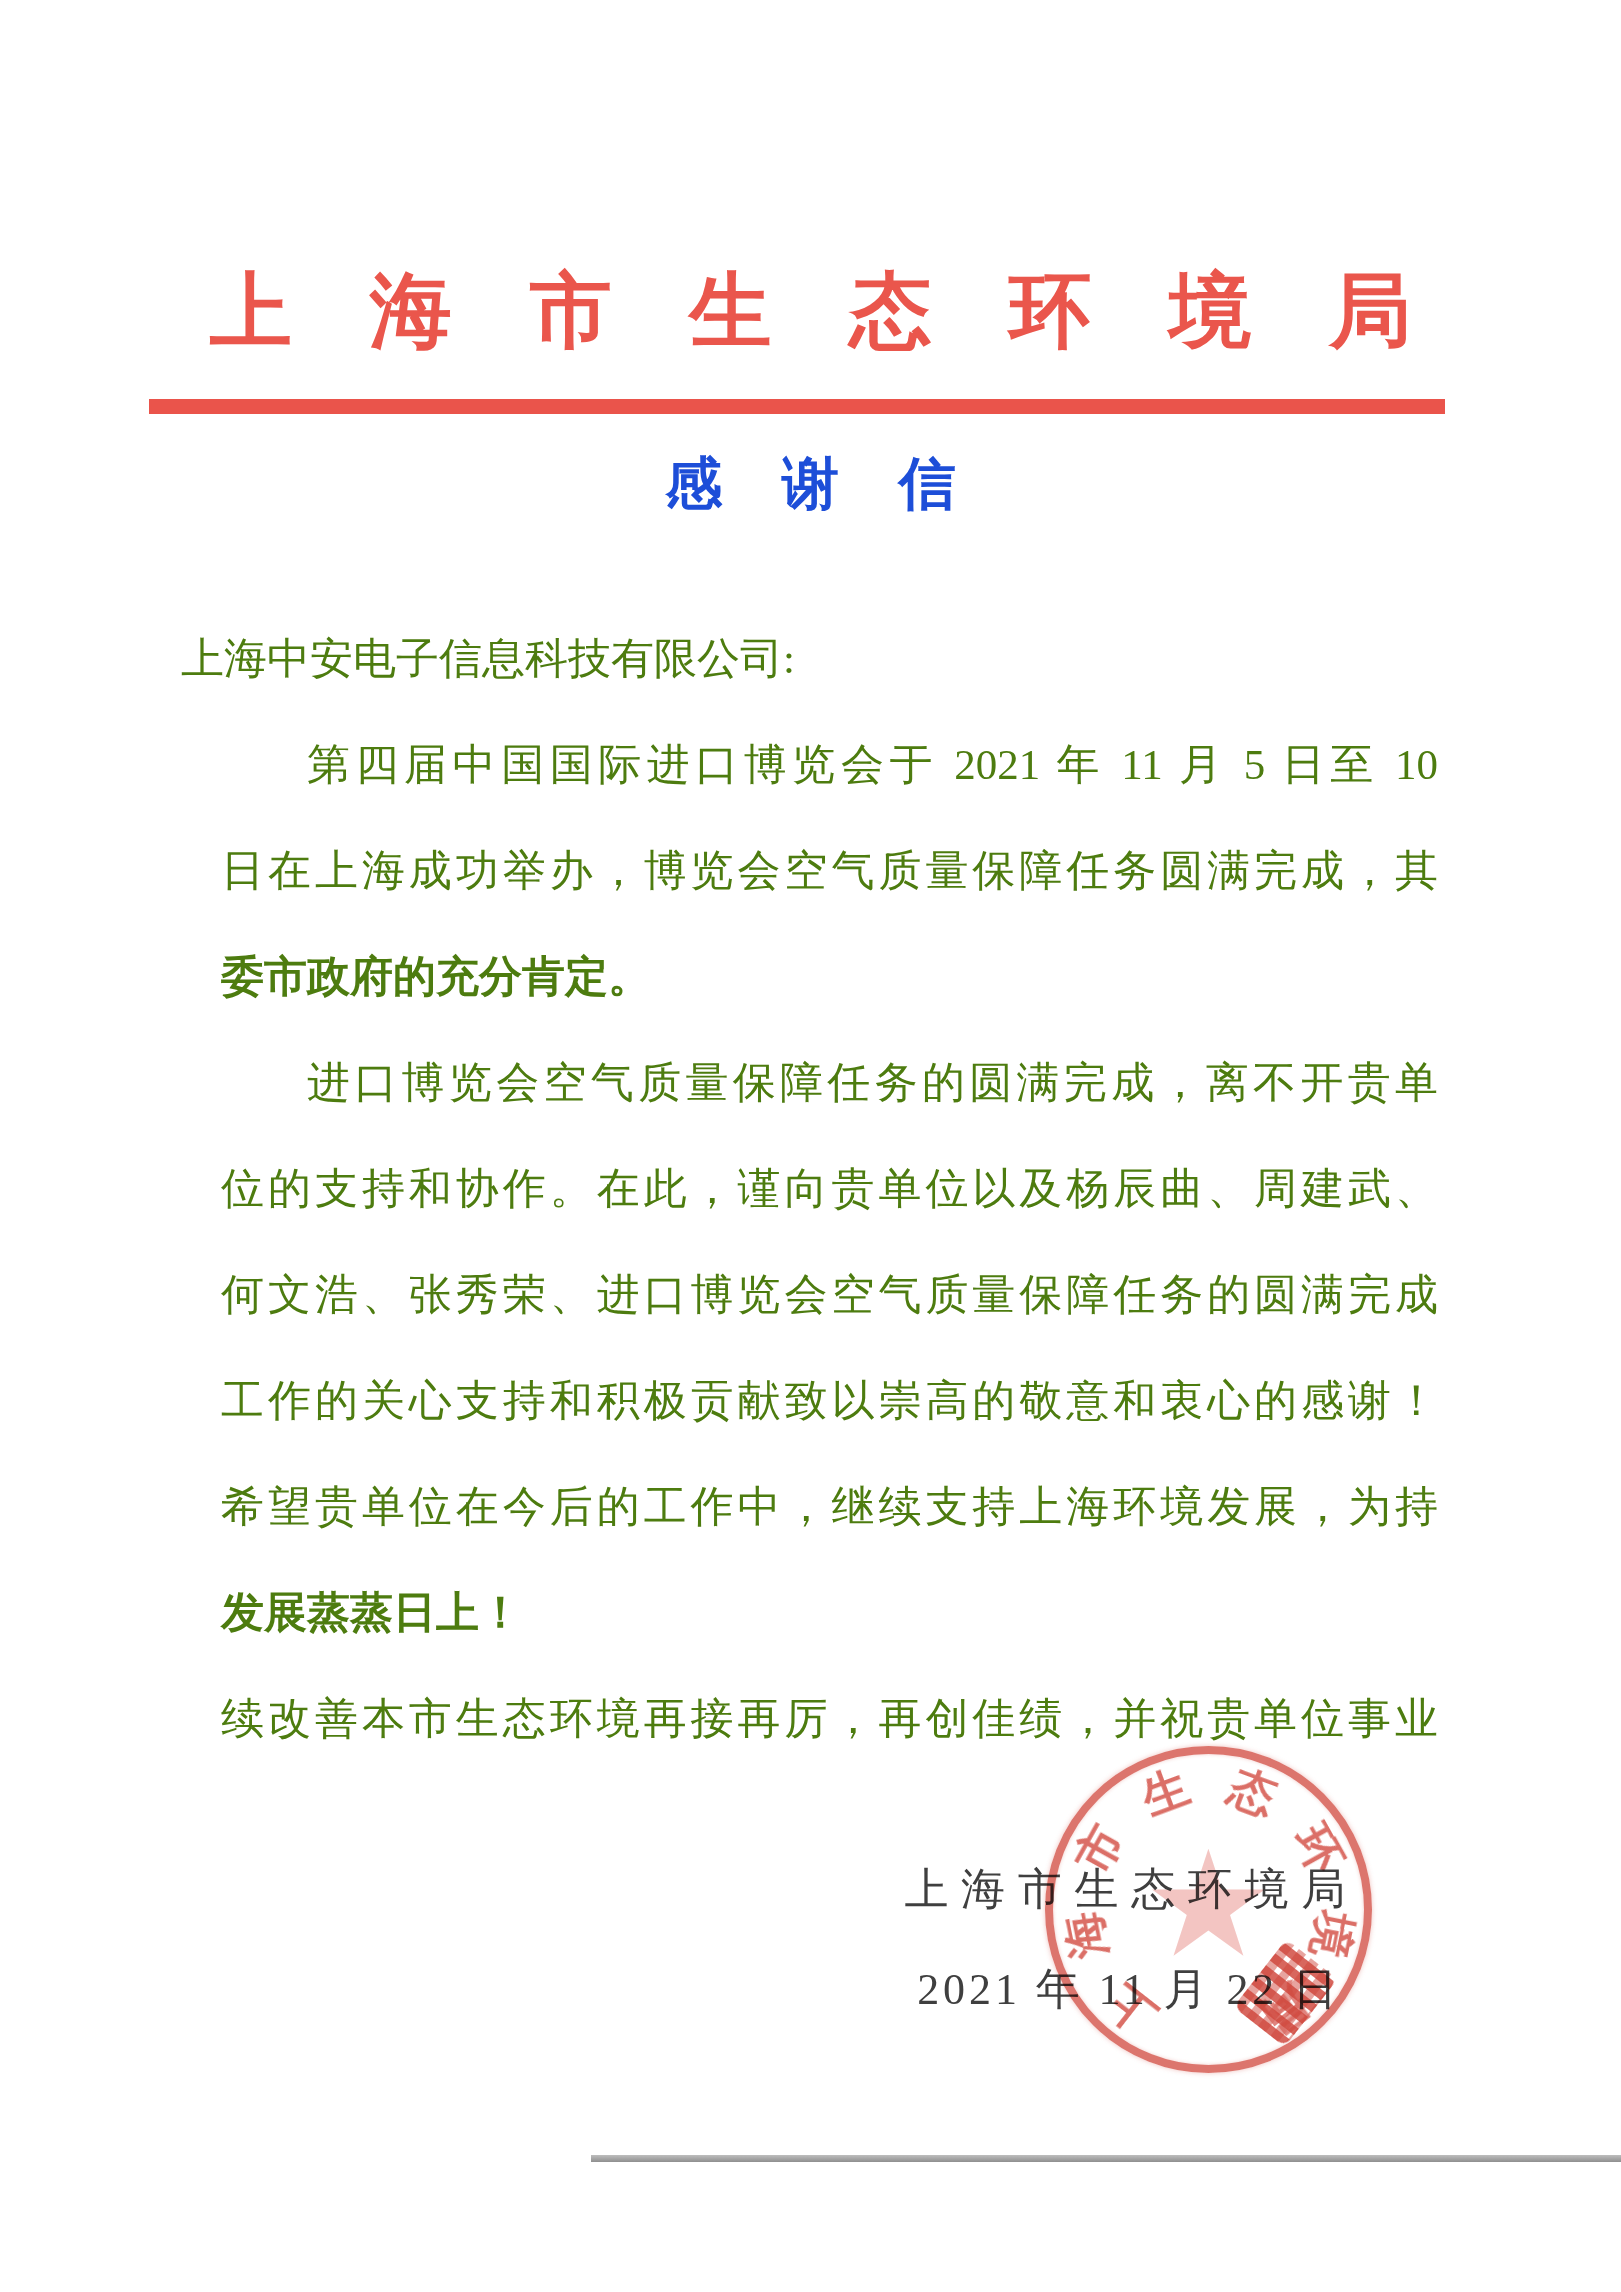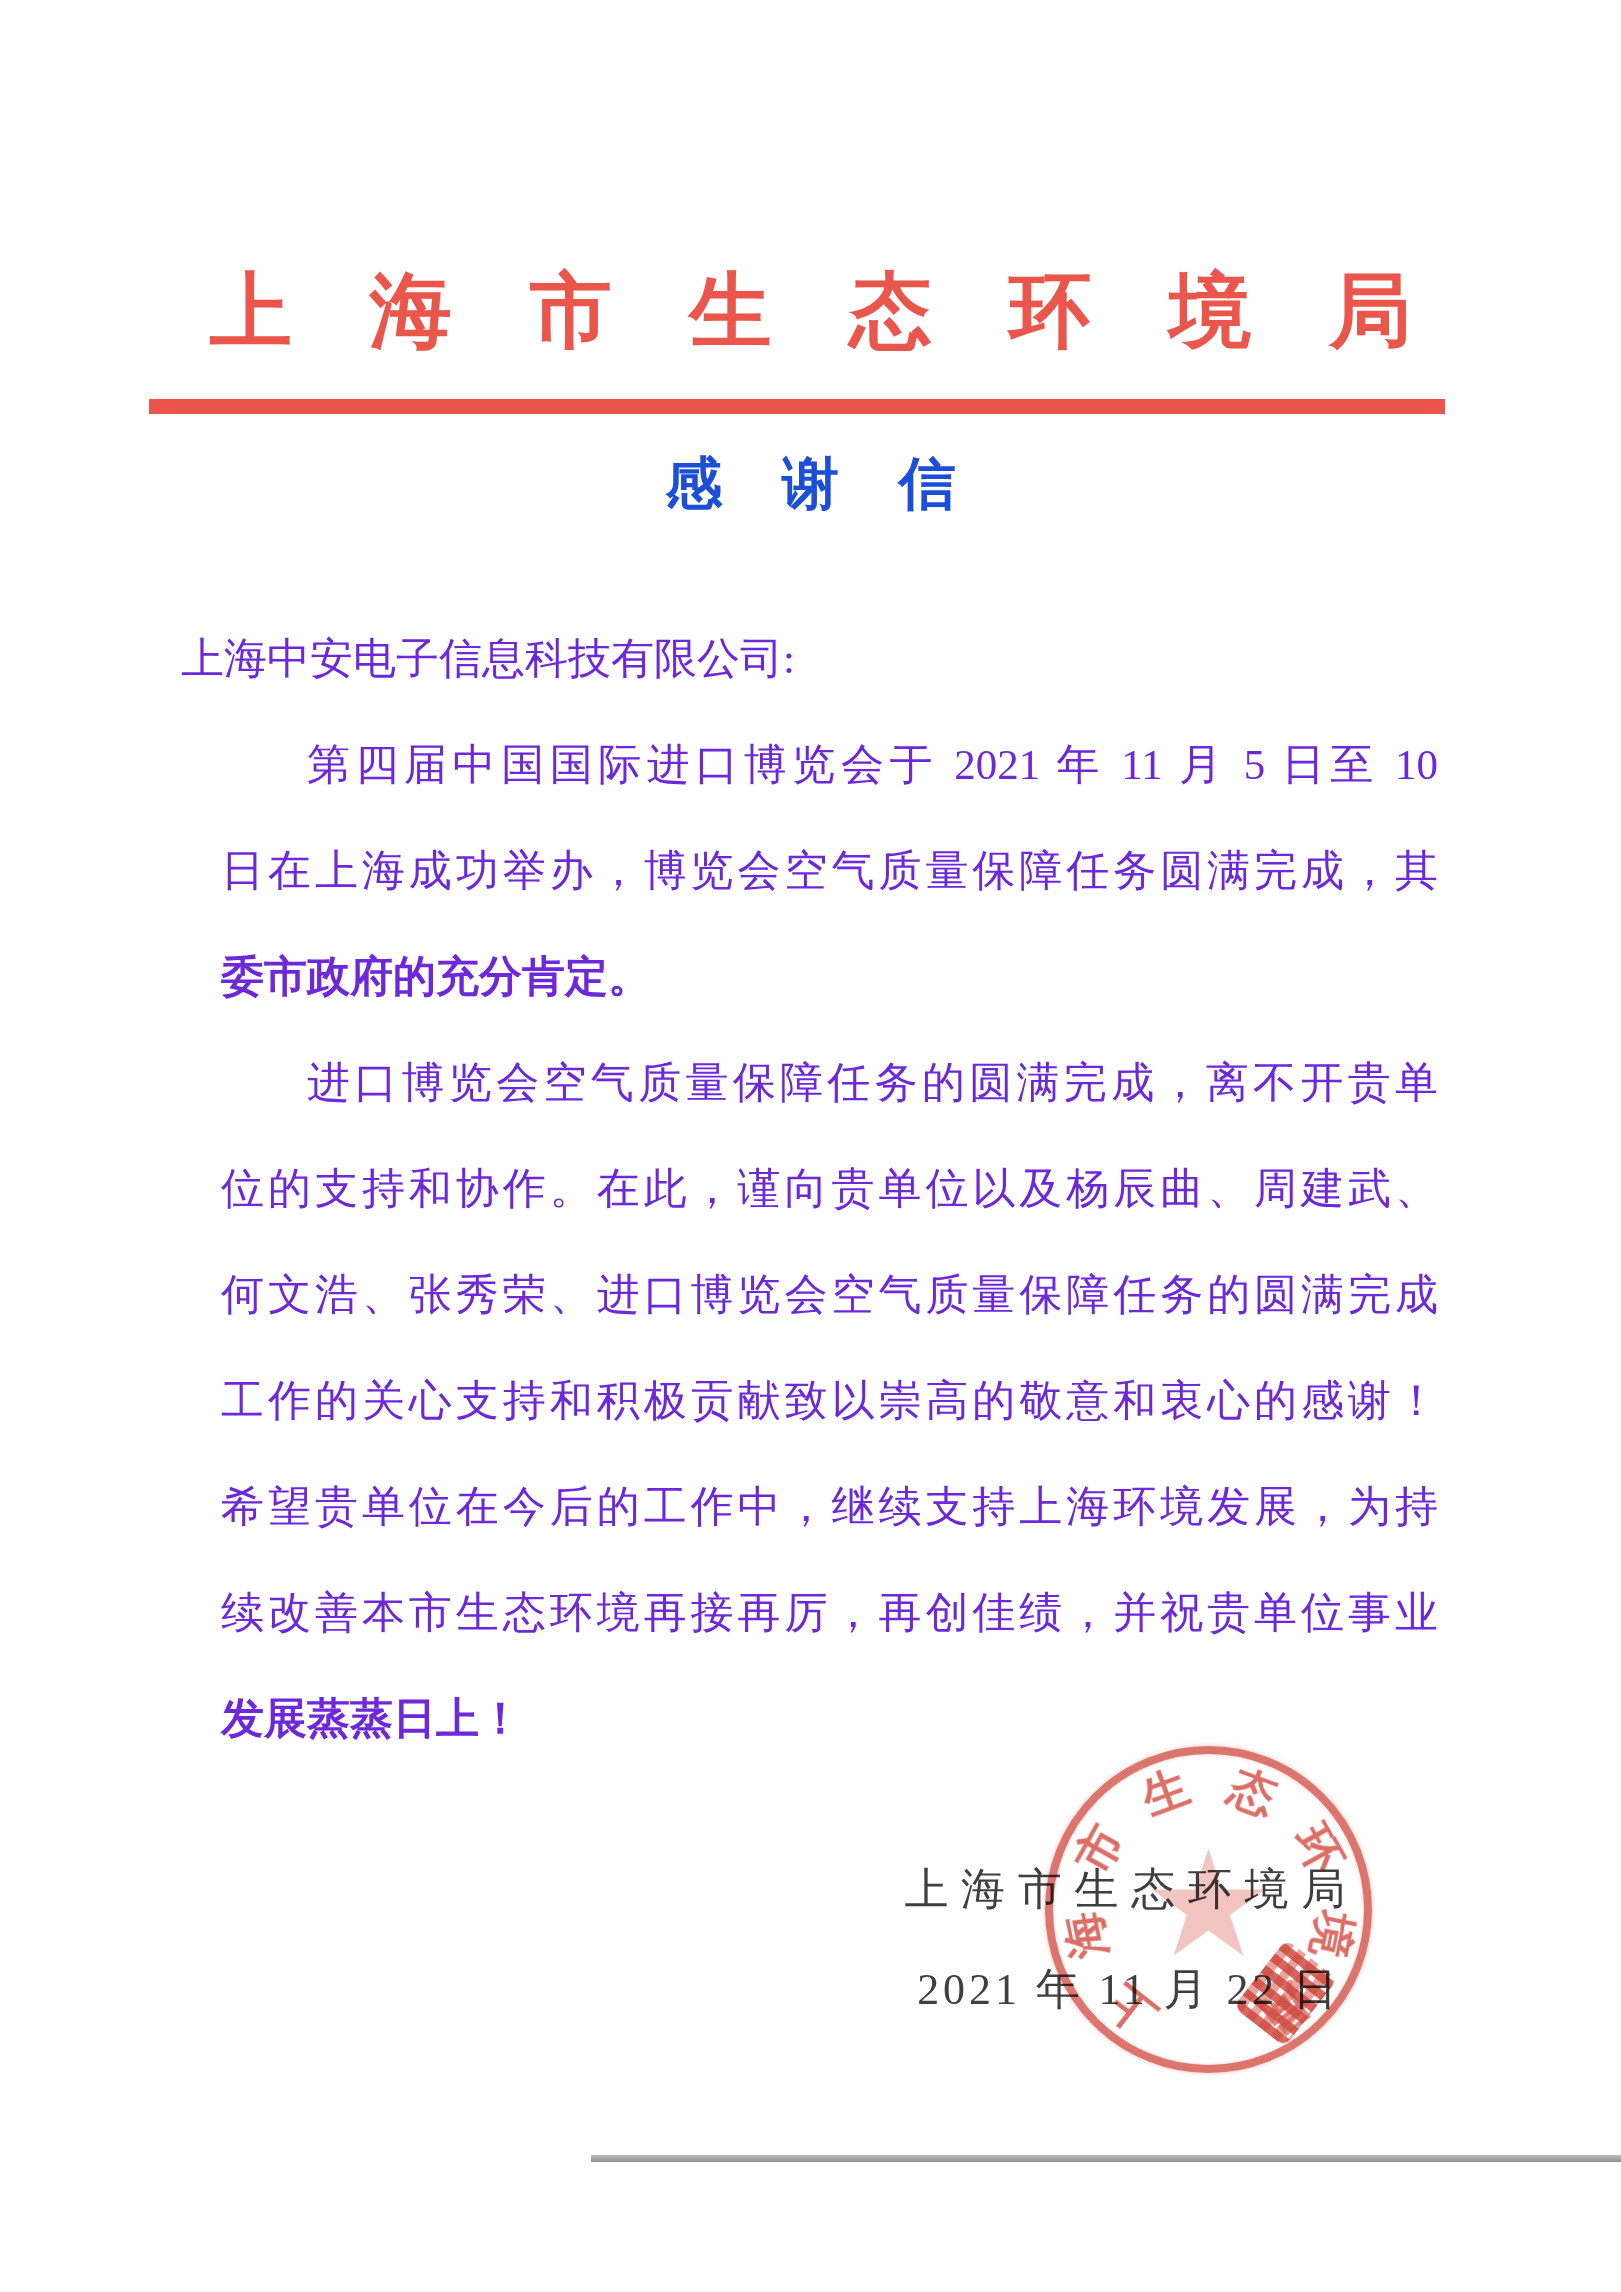--- a/index.html
+++ b/index.html
@@ -29,21 +29,21 @@
     position:absolute;top:446px;left:0;width:100%;
     text-align:center;
     font-size:57px;font-weight:700;
     letter-spacing:1.05em;padding-left:1.05em;box-sizing:border-box;
     color:#1d4ed8;
     white-space:nowrap;
   }
   .letter-body{
     position:absolute;top:606px;left:181px;width:1257px;
     font-size:43px;line-height:106px;
-    color:#6d28d9;
+    color:#4d7c0f;
   }
   .salutation{
     text-align:left;
   }
   .body-line{
     text-align:justify;
     text-align-last:justify;
     margin-left:40px;
   }
   .body-line.first{ text-indent:2em; }
@@ -114,22 +114,22 @@
     <div class="salutation">上海中安电子信息科技有限公司:</div>
     <div>
         <div class="body-line first">第四届中国国际进口博览会于 2021 年 11 月 5 日至 10</div>
         <div class="body-line">日在上海成功举办，博览会空气质量保障任务圆满完成，其</div>
         <div class="body-line last">委市政府的充分肯定。</div>
         <div class="body-line first">进口博览会空气质量保障任务的圆满完成，离不开贵单</div>
         <div class="body-line">位的支持和协作。在此，谨向贵单位以及杨辰曲、周建武、</div>
         <div class="body-line">何文浩、张秀荣、进口博览会空气质量保障任务的圆满完成</div>
         <div class="body-line">工作的关心支持和积极贡献致以崇高的敬意和衷心的感谢！</div>
         <div class="body-line">希望贵单位在今后的工作中，继续支持上海环境发展，为持</div>
+        <div class="body-line last">发展蒸蒸日上！</div>
         <div class="body-line">续改善本市生态环境再接再厉，再创佳绩，并祝贵单位事业</div>
-        <div class="body-line last">发展蒸蒸日上！</div>
       </div>
   </div>
 
   <div class="signature">上海市生态环境局</div>
 
   <div class="dateline">2021 年 11 月 22 日</div>
 
   <div class="seal">
     <div class="seal-ring"></div>
     <div class="seal-star">★</div>

